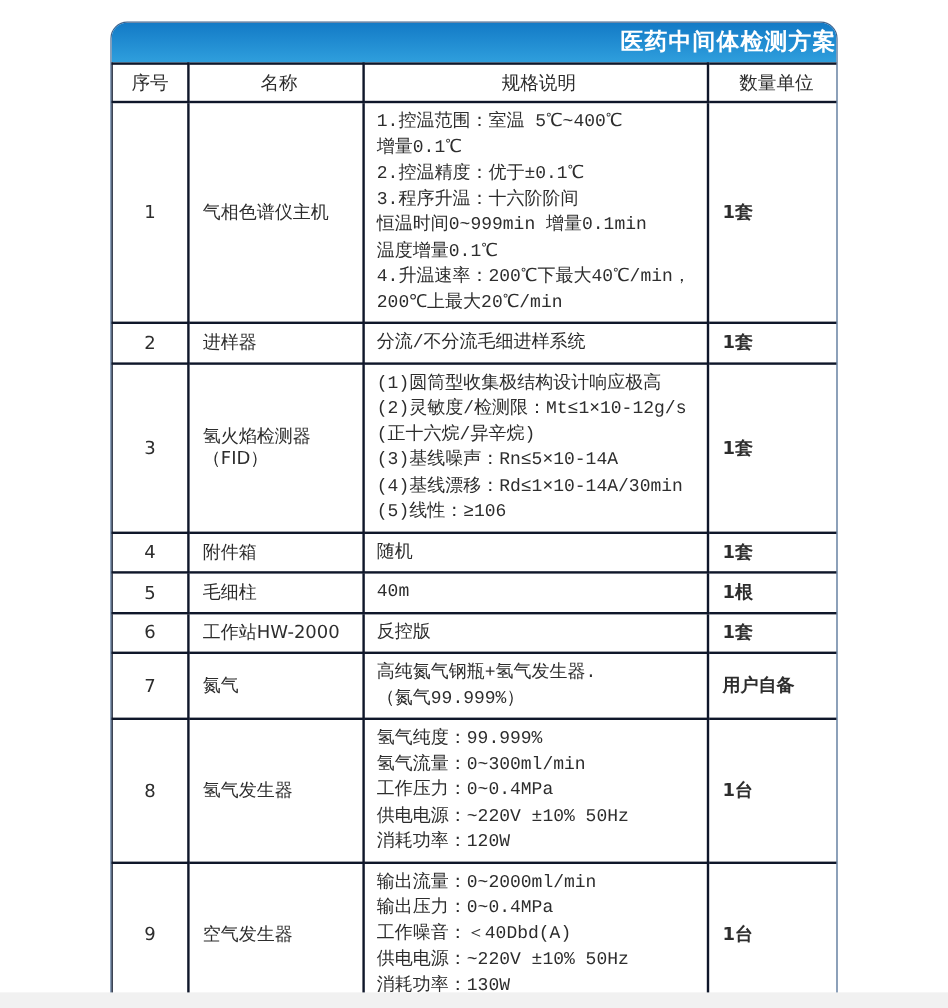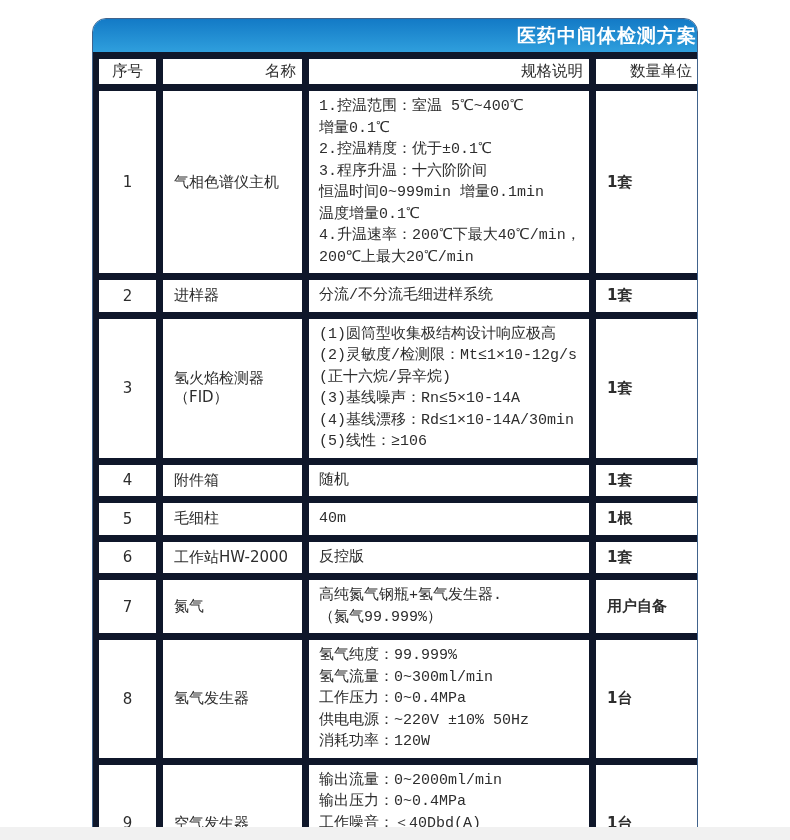--- a/index.html
+++ b/index.html
@@ -37,29 +37,29 @@
   }
   table.spec-table {
     border-collapse: collapse;
     table-layout: fixed;
     width: calc(100% + 2px);
     margin: -1px;
     margin-top: 0;
     font-size: 15px;
   }
   .spec-table th, .spec-table td {
-    border: 7px solid #0f172a;
+    border: 2px solid #0f172a;
     vertical-align: middle;
     box-sizing: border-box;
   }
   .spec-table thead th {
     height: 32px;
     font-weight: normal;
     font-size: 15.5px;
-    text-align: right;
+    text-align: center;
     padding: 0 6px 0 11px;
     color: #2d2d2d;
   }
   .spec-table thead th.h-no {
     text-align: center;
     padding: 0;
   }
   td.c-no {
     text-align: center;
     padding: 4px 2px;

